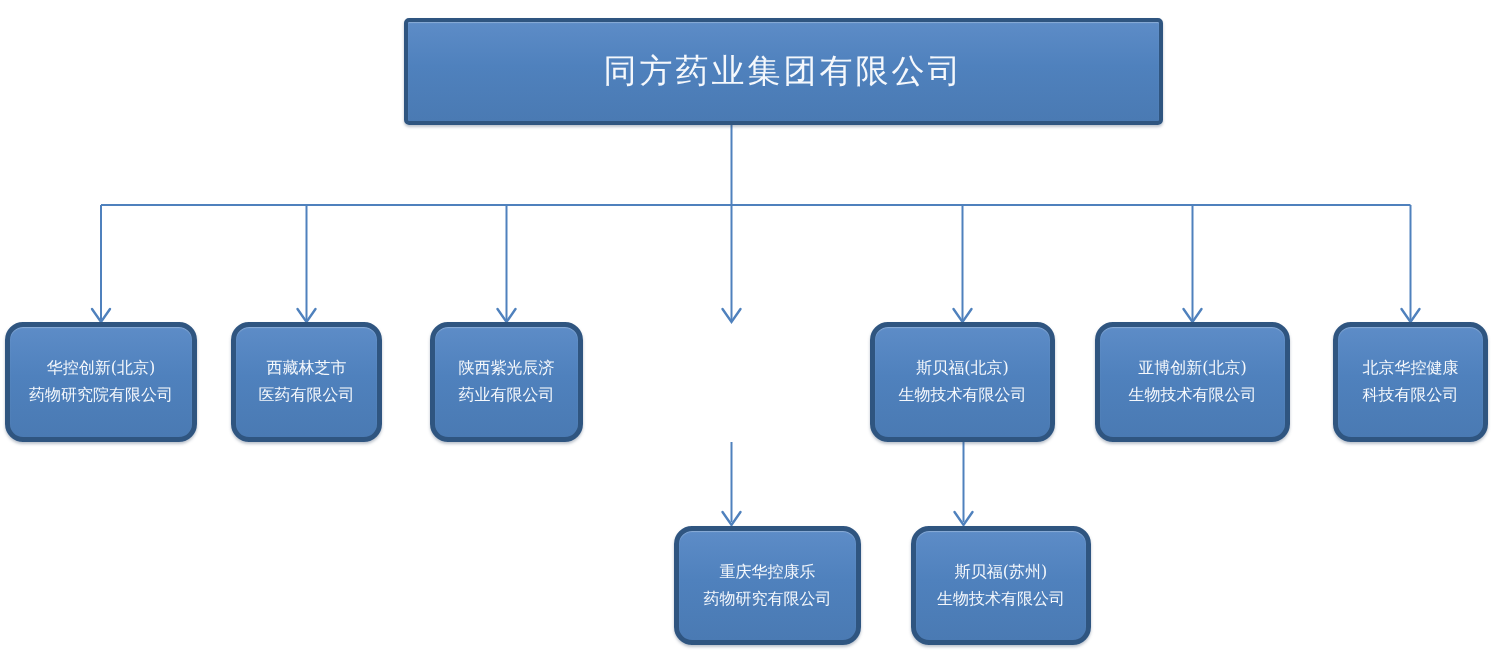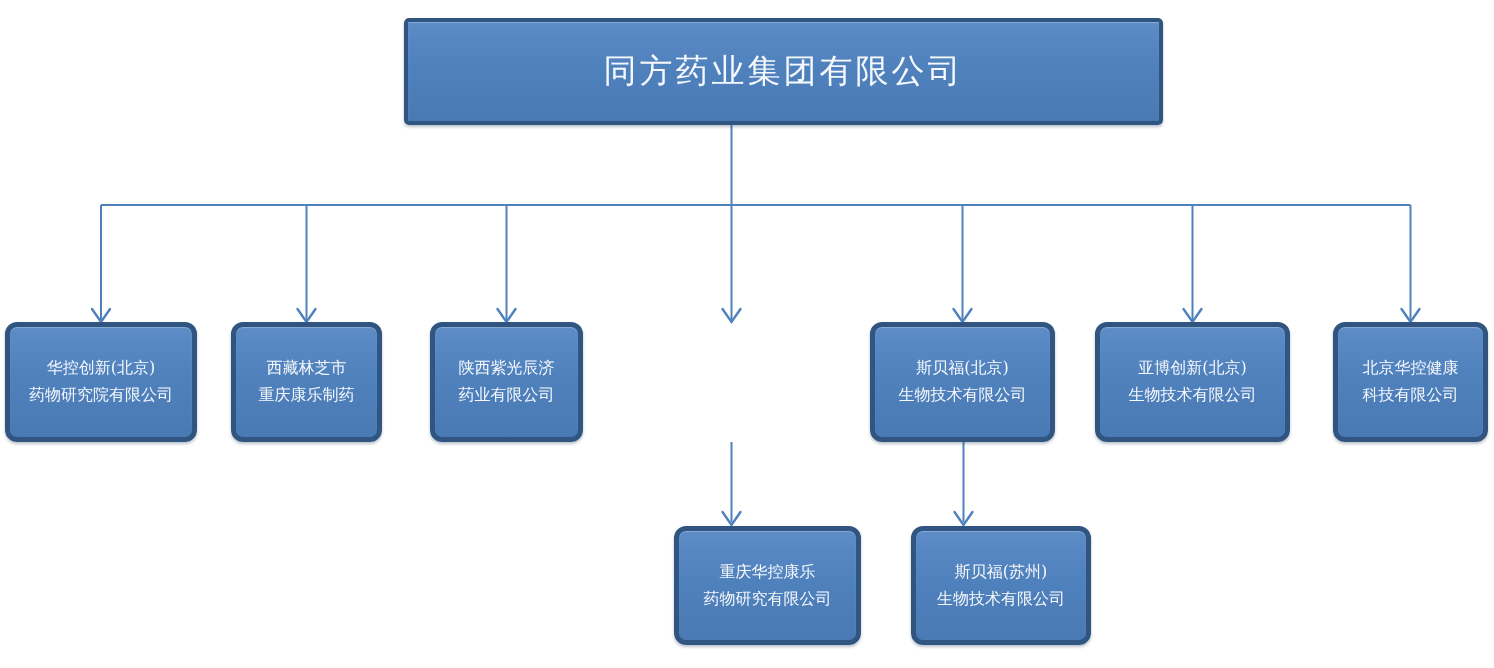--- a/index.html
+++ b/index.html
@@ -28,21 +28,21 @@
     fill: none;
   }
   .connectors .wire { stroke-width: 2; }
   .connectors .head { stroke-width: 2.4; stroke-linecap: round; stroke-linejoin: miter; }
   .node {
     position: absolute;
     z-index: 2;
     box-sizing: border-box;
     background: linear-gradient(180deg, #5d8cc7 0%, var(--box-fill, #4f81bd) 45%, #4a7ab3 100%);
     border: 5px solid var(--box-border, #2f5580);
-    border-radius: 12px;
+    border-radius: 18px;
     color: var(--box-text, #f5f8fc);
     display: flex;
     align-items: center;
     justify-content: center;
     text-align: center;
     box-shadow: 0 2px 3px rgba(60, 80, 110, 0.35), inset 0 1px 1px rgba(255,255,255,0.28);
   }
   .node .label {
     width: 100%;
   }
@@ -106,21 +106,21 @@
 
   <div class="node lv1 n1">
     <div class="label">
       <span>华控创新(北京)</span><br>
       <span>药物研究院有限公司</span>
     </div>
   </div>
   <div class="node lv1 n2">
     <div class="label">
       <span>西藏林芝市</span><br>
-      <span>重庆康乐制药</span>
+      <span>医药有限公司</span>
     </div>
   </div>
   <div class="node lv1 n3">
     <div class="label">
       <span>陕西紫光辰济</span><br>
       <span>药业有限公司</span>
     </div>
   </div>
   <div class="node lv1 n5">
     <div class="label">

